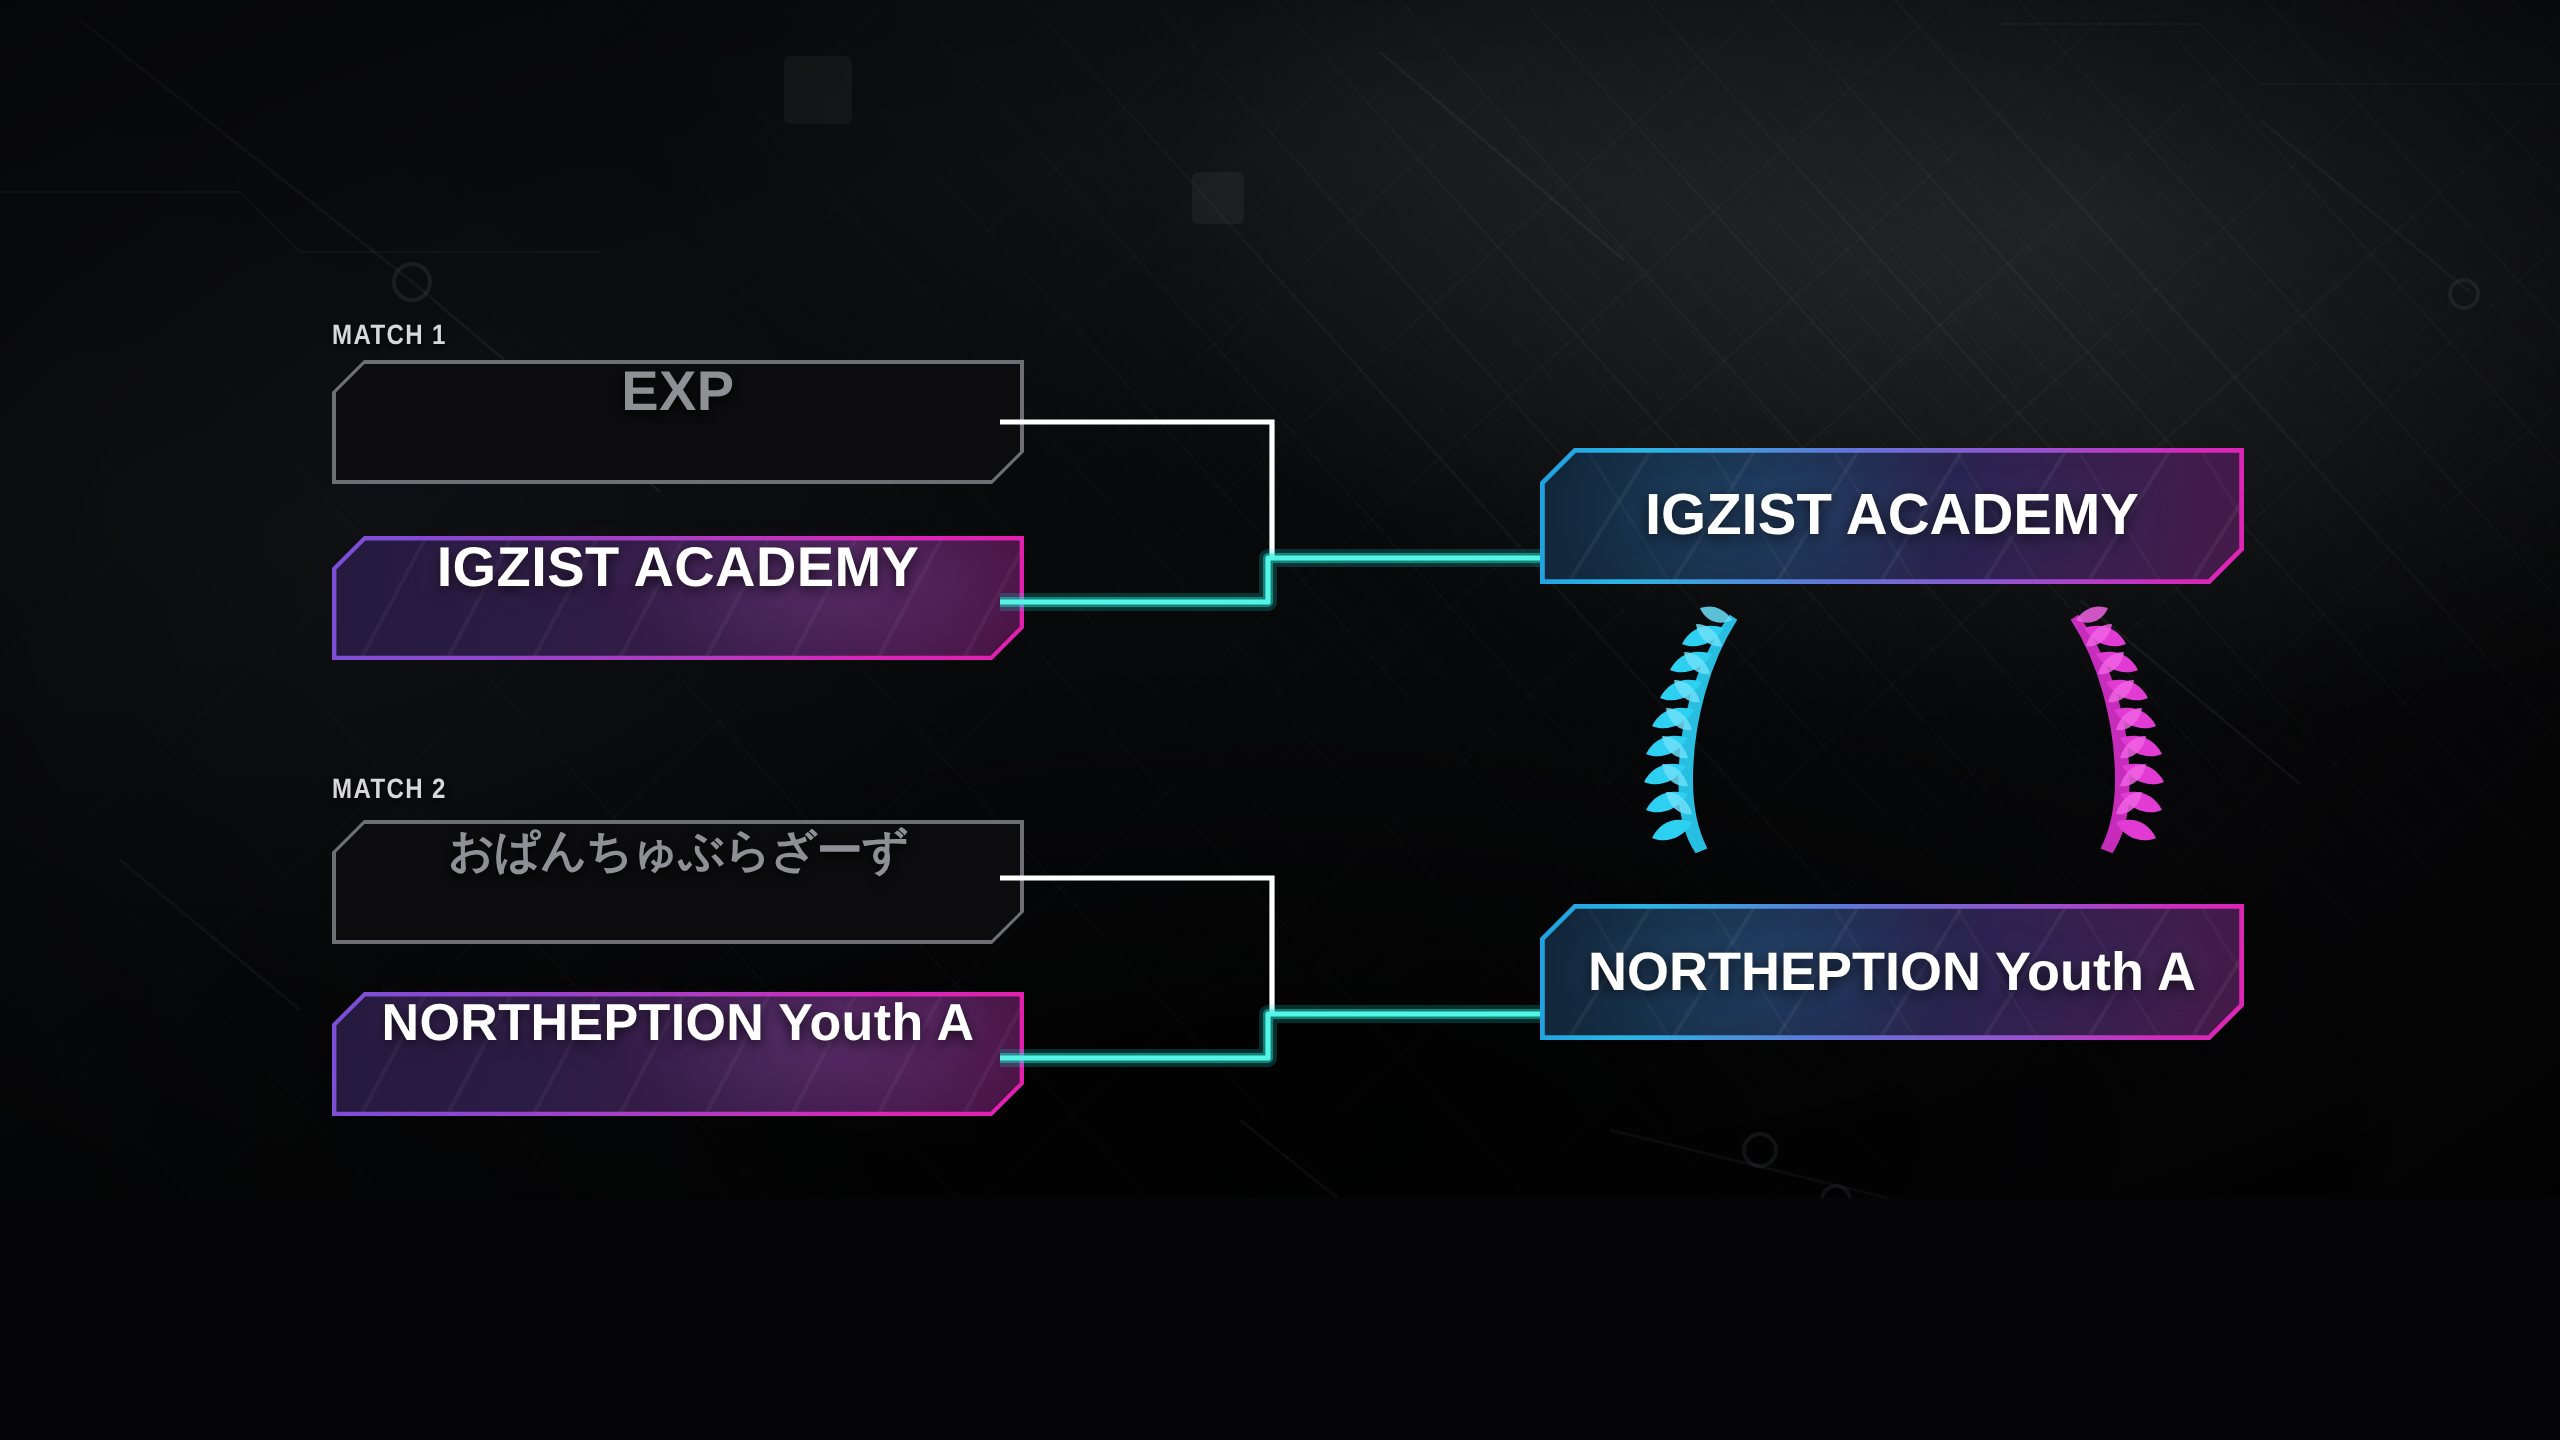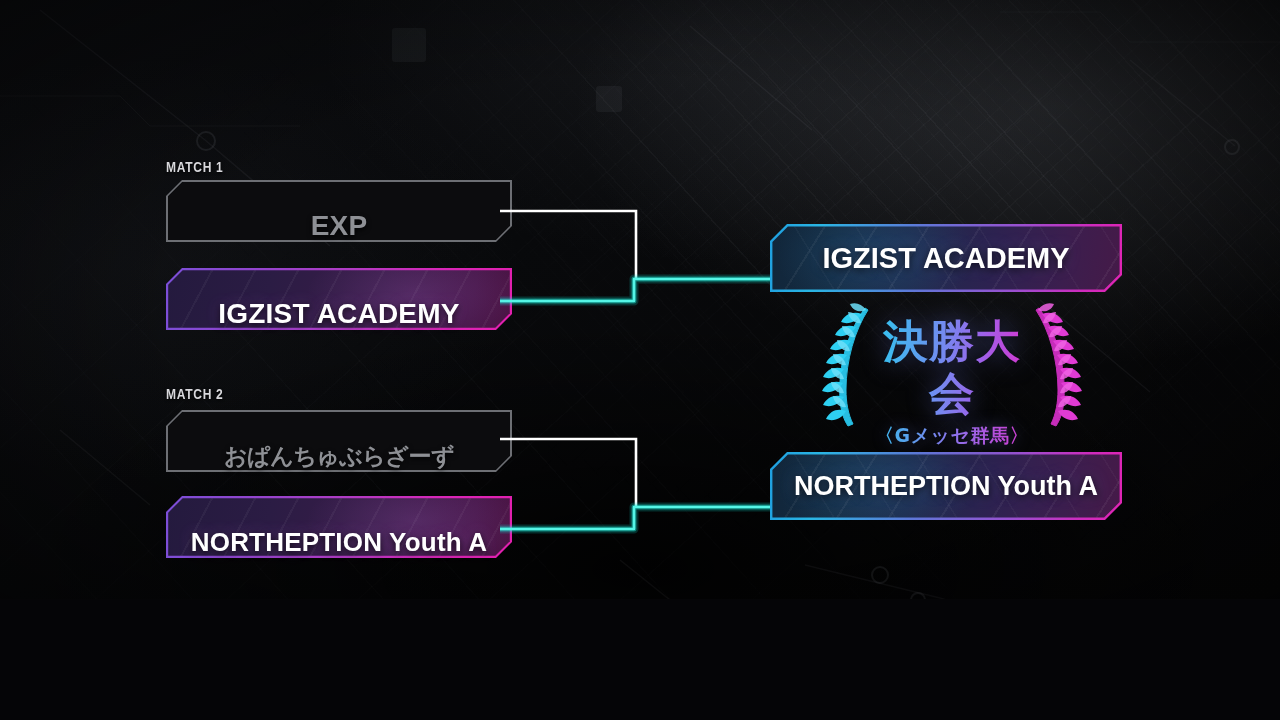--- a/index.html
+++ b/index.html
@@ -84,21 +84,21 @@
     text-shadow:0 1px 3px rgba(0,0,0,.9);
   }
   #match1-label { left:166px; top:159px; }
   #match2-label { left:166px; top:386px; }
 
   
   .seed {
     position:absolute;
     width:346px; height:62px;
     display:flex;
-    align-items:flex-end;
+    align-items:flex-start;
   }
   .seed .label {
     position:relative;
     width:100%;
     text-align:center;
     font-weight:700;
     font-size:28px;
     letter-spacing:0.2px;
     z-index:3;
   }
@@ -405,19 +405,15 @@
           <path d="M37 35 C35 28 30 24 24 24 C25 31 31 36 37 35 Z"></path>
           <path d="M32 49 C30 42 25 38 19 38 C20 45 26 50 32 49 Z"></path>
           <path d="M28 63 C26 56 21 52 15 52 C16 59 22 64 28 63 Z"></path>
           <path d="M26 77 C24 70 19 66 13 66 C14 73 20 78 26 77 Z"></path>
           <path d="M26 91 C24 84 19 80 13 80 C14 87 20 92 26 91 Z"></path>
           <path d="M28 105 C26 98 21 94 15 94 C16 101 22 106 28 105 Z"></path>
         </g>
       </g>
     </svg>
 
-    <div class="titles">
-      <div class="title-main">決勝大会</div>
-      <div class="title-sub">〈Gメッセ群馬〉</div>
-    </div>
   </div>
 
 </div>
 
 </body></html>

